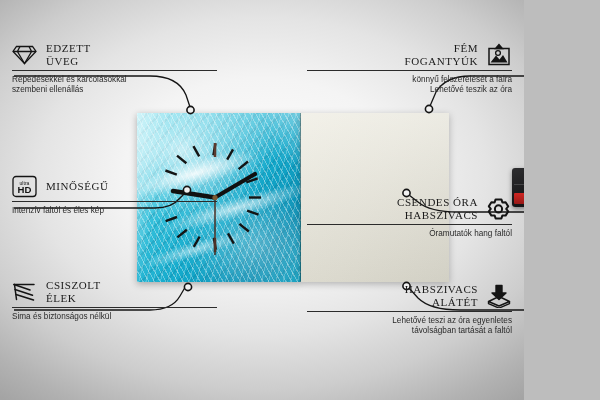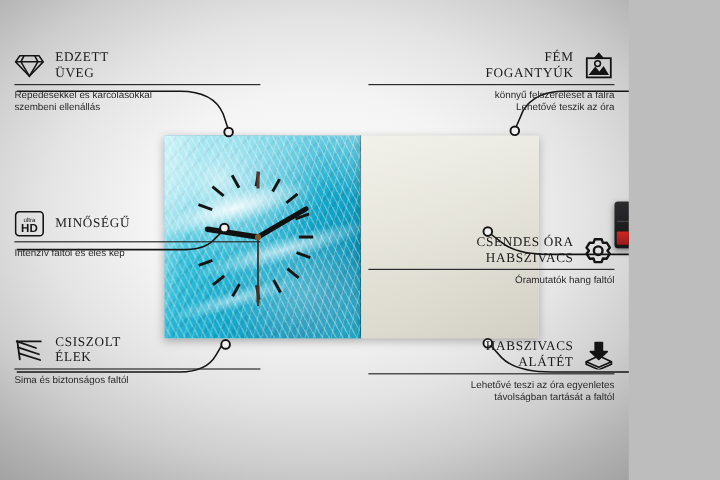--- a/index.html
+++ b/index.html
@@ -282,21 +282,21 @@
           <path d="M4 13.5L21.5 19"></path>
           <path d="M2.5 3.5L4.5 18.5"></path>
         </svg>
       </span>
       <div>
         <div class="feature-title">CSISZOLT</div>
         <div class="feature-title">ÉLEK</div>
       </div>
     </div>
     <div class="feature-rule"></div>
-    <div class="feature-desc">Sima és biztonságos faltól</div>
+    <div class="feature-desc">Sima és biztonságos nélkül</div>
   </div>
 
   <div class="feature right" style="top:42px">
     <div class="feature-head">
       <span class="icon-box">
         <svg width="26" height="24" viewBox="0 0 26 24" fill="none" stroke="#141414" stroke-width="1.3">
           <path d="M13 1.5L9.5 5.5H16.5Z" fill="#141414"></path>
           <rect x="3" y="5.5" width="20" height="16" stroke-width="1.5"></rect>
           <path d="M4.5 19.5L10 12.5L13.5 16.5L17 12L21.5 19.5Z" fill="#141414" stroke="none"></path>
           <circle cx="12" cy="10" r="2.4" stroke-width="1.3"></circle>

